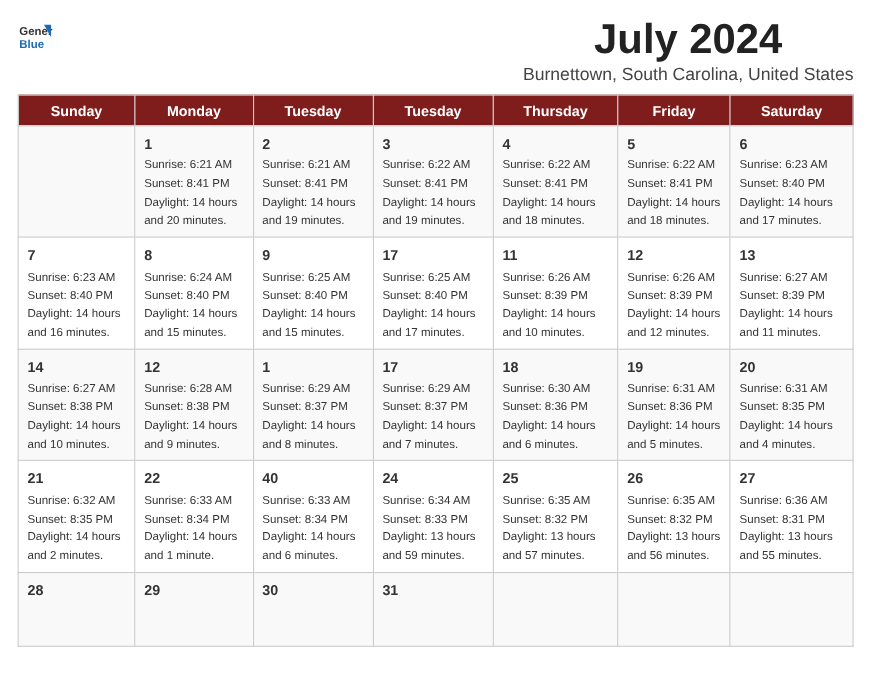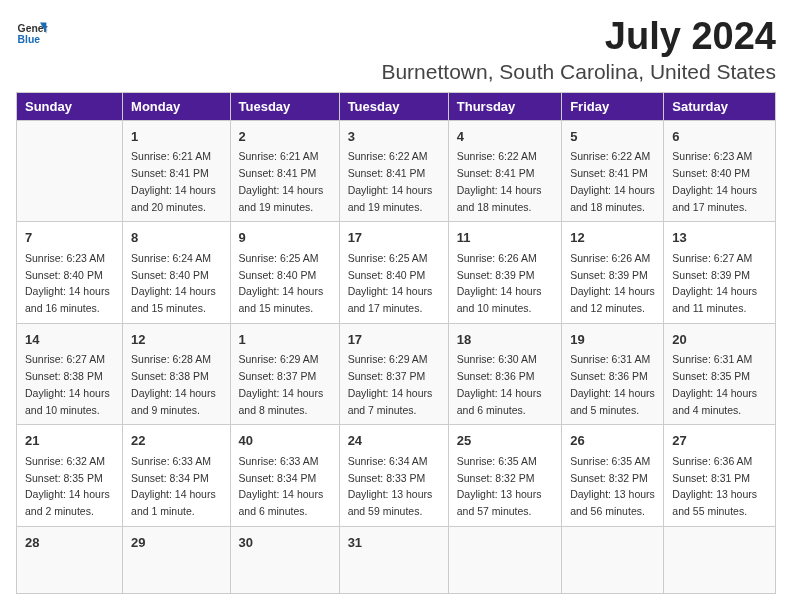--- a/index.html
+++ b/index.html
@@ -26,36 +26,37 @@
       height: 32px;
     }
     .title-block {
       text-align: right;
     }
     .main-title {
       font-size: 38px;
       font-weight: bold;
       color: #222;
       line-height: 1.1;
+      text-align: center;
     }
     .subtitle {
-      font-size: 21px;
+      font-size: 16px;
       color: #444;
       margin-top: 2px;
     }
     table {
       width: 100%;
       border-collapse: collapse;
       font-size: 11px;
     }
     thead tr th {
-      background-color: #4c1d95;
+      background-color: #7f1d1d;
       color: #fff;
       padding: 6px 8px;
-      text-align: left;
+      text-align: center;
       font-size: 13px;
       font-weight: bold;
       border: 1px solid #ccc;
     }
     tbody tr td {
       border: 1px solid #ccc;
       padding: 6px 8px;
       vertical-align: top;
       color: #333;
       line-height: 1.5;

